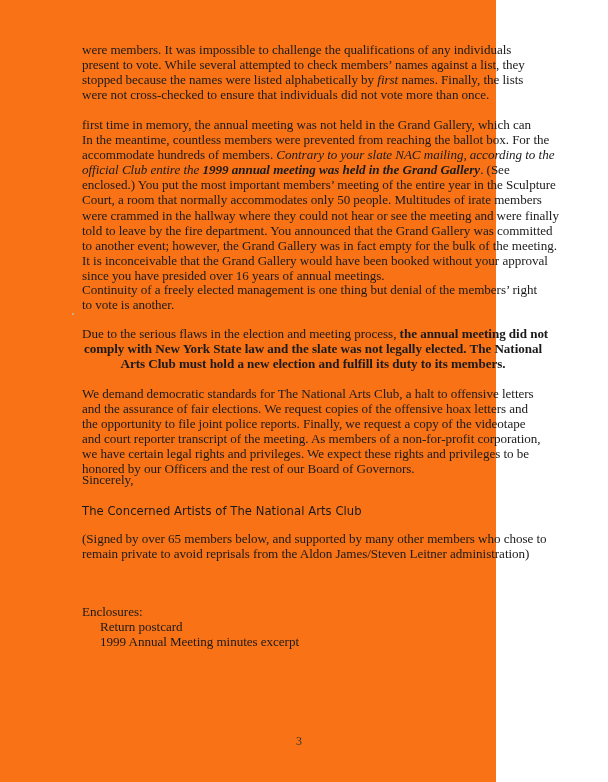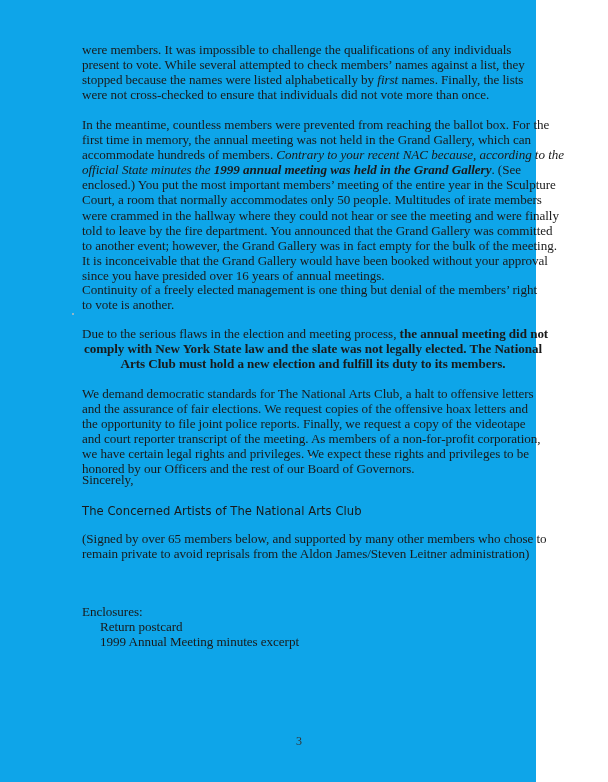--- a/index.html
+++ b/index.html
@@ -11,22 +11,22 @@
       width: 608px;
       height: 782px;
       position: relative;
       overflow: hidden;
       font-family: "Liberation Serif", "DejaVu Serif", serif;
       color: #1a1a1a;
     }
     .page {
       position: absolute;
       left: 0; top: 0;
-      width: 536px; height: 782px;
-      background: #0ea5e9;
+      width: 496px; height: 782px;
+      background: #f97316;
     }
     .text-block {
       position: absolute;
       left: 82px;
       width: 462px;
       font-size: 13.1px;
       line-height: 15.1px;
       letter-spacing: -0.05px;
     }
     .line { display: block; white-space: nowrap; }
@@ -59,24 +59,24 @@
 <div class="page">
 
   <div class="text-block" style="top:42px;">
     <span class="line">were members.  It was impossible to challenge the qualifications of any individuals</span>
     <span class="line">present to vote. While several attempted to check members’ names against a list, they</span>
     <span class="line"><span>stopped because the names were listed alphabetically by </span><span class="ital">first</span><span> names.  Finally, the lists</span></span>
     <span class="line">were not cross-checked to ensure that individuals did not vote more than once.</span>
   </div>
 
   <div class="text-block" style="top:117px;">
+    <span class="line">first time in memory, the annual meeting was not held in the Grand Gallery, which can</span>
     <span class="line">In the meantime, countless members were prevented from reaching the ballot box.  For the</span>
-    <span class="line">first time in memory, the annual meeting was not held in the Grand Gallery, which can</span>
-    <span class="line"><span>accommodate hundreds of members. </span><span class="ital">Contrary to your recent NAC because, according to the</span></span>
-    <span class="line"><span class="ital">official State minutes the </span><span class="ital bold">1999 annual meeting was held in the Grand Gallery</span><span>.  (See</span></span>
+    <span class="line"><span>accommodate hundreds of members. </span><span class="ital">Contrary to your slate NAC mailing, according to the</span></span>
+    <span class="line"><span class="ital">official Club entire the </span><span class="ital bold">1999 annual meeting was held in the Grand Gallery</span><span>.  (See</span></span>
     <span class="line">enclosed.)  You put the most important members’ meeting of the entire year in the Sculpture</span>
     <span class="line">Court, a room that normally accommodates only 50 people.  Multitudes of irate members</span>
     <span class="line">were crammed in the hallway where they could not hear or see the meeting and were finally</span>
     <span class="line">told to leave by the fire department.  You announced that the Grand Gallery was committed</span>
     <span class="line">to another event; however, the Grand Gallery was in fact empty for the bulk of the meeting.</span>
     <span class="line">It is inconceivable that the Grand Gallery would have been booked without your approval</span>
     <span class="line">since you have presided over 16 years of annual meetings.</span>
   </div>
 
   <div class="text-block" style="top:282px;">

